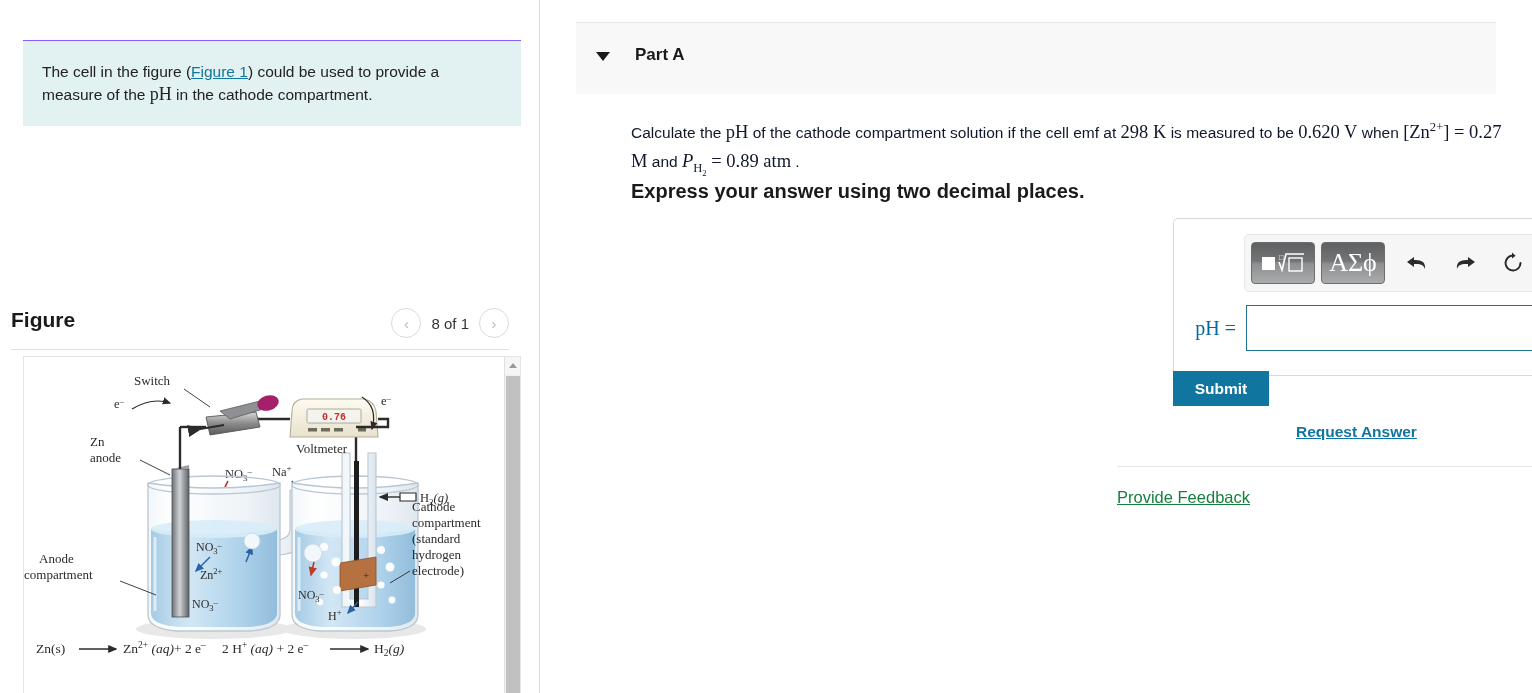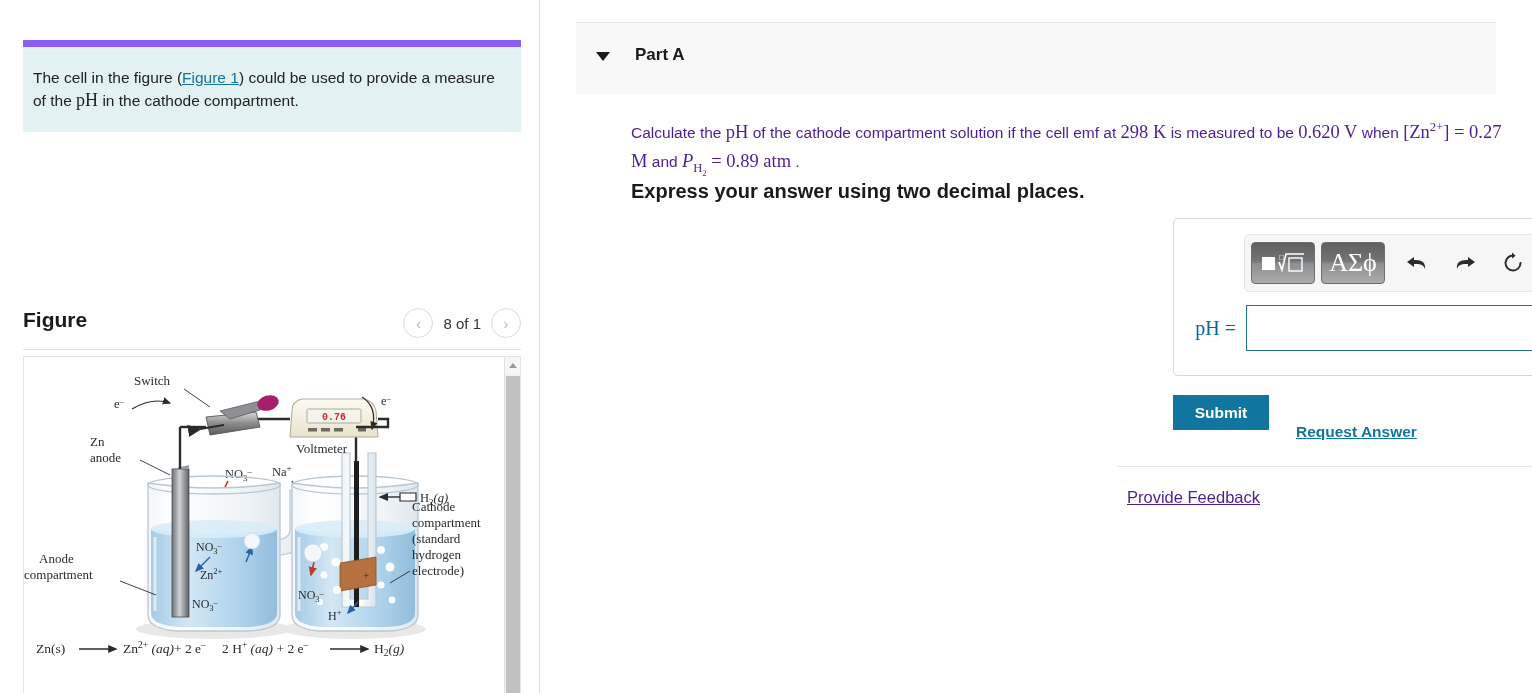--- a/index.html
+++ b/index.html
@@ -26,38 +26,38 @@
     background: #ffffff;
     border-right: 1px solid #dcdcdc;
     box-sizing: border-box;
   }
   .info-box {
     position: absolute;
     left: 23px; top: 40px;
     width: 498px;
     box-sizing: border-box;
     background: #e2f1f2;
-    border-top: 7px solid #8b5cf6;
-    padding: 20px 20px 20px 10px;
+    border-top: 1px solid #8b5cf6;
+    padding: 20px 20px 20px 19px;
     font-size: 15.5px;
     line-height: 22px;
     color: #222222;
   }
   .info-box a {
     color: #14759b;
     text-decoration: underline;
   }
   .serif-math {
     font-family: "Liberation Serif", serif;
     font-size: 18px;
   }
 
   .figure-header {
     position: absolute;
-    left: 23px; top: 300px;
+    left: 11px; top: 300px;
     width: 498px;
     height: 50px;
     border-bottom: 1px solid #e0e0e0;
     box-sizing: border-box;
   }
   .figure-title {
     position: absolute;
     left: 0; top: 8px;
     font-size: 21px;
     font-weight: bold;
@@ -165,21 +165,21 @@
     font-weight: bold;
     color: #1a1a1a;
   }
 
   .question-body {
     position: absolute;
     left: 90px; top: 113px;
     width: 880px;
     font-size: 15.5px;
     line-height: 28px;
-    color: #4c1d95;
+    color: #0f172a;
   }
   .mathtext {
     font-family: "Liberation Serif", serif;
     font-size: 18.5px;
   }
   .mathtext sub { font-size: 0.68em; }
   .mathtext sup { font-size: 0.68em; }
   .bold-instruction {
     position: absolute;
     left: 90px; top: 180px;
@@ -258,21 +258,21 @@
     background: #ffffff;
     box-sizing: border-box;
     font-size: 16px;
     padding: 4px 8px;
     outline: none;
     font-family: "Liberation Sans", sans-serif;
   }
 
   .submit-btn {
     position: absolute;
-    left: 632px; top: 395px;
+    left: 632px; top: 371px;
     width: 96px; height: 35px;
     background: #1076a0;
     color: #ffffff;
     border: none;
     font-size: 15.5px;
     font-weight: bold;
     font-family: "Liberation Sans", sans-serif;
     cursor: pointer;
   }
   .request-answer {
@@ -290,24 +290,23 @@
     position: absolute;
     left: 576px; top: 466px;
     width: 920px;
     height: 1px;
     background: #e6e6e6;
   }
   .provide-feedback {
     position: absolute;
     left: 576px; top: 488px;
     font-size: 16.5px;
-    color: #4c1d95;
+    color: #15803d;
     text-decoration: underline;
     cursor: pointer;
-    margin-left: 10px;
   }
 
   
   .fig-text { font-family: "Liberation Serif", serif; fill: #2b2b2b; }
 </style>
 </head>
 <body>
 
 <div id="page">
 

